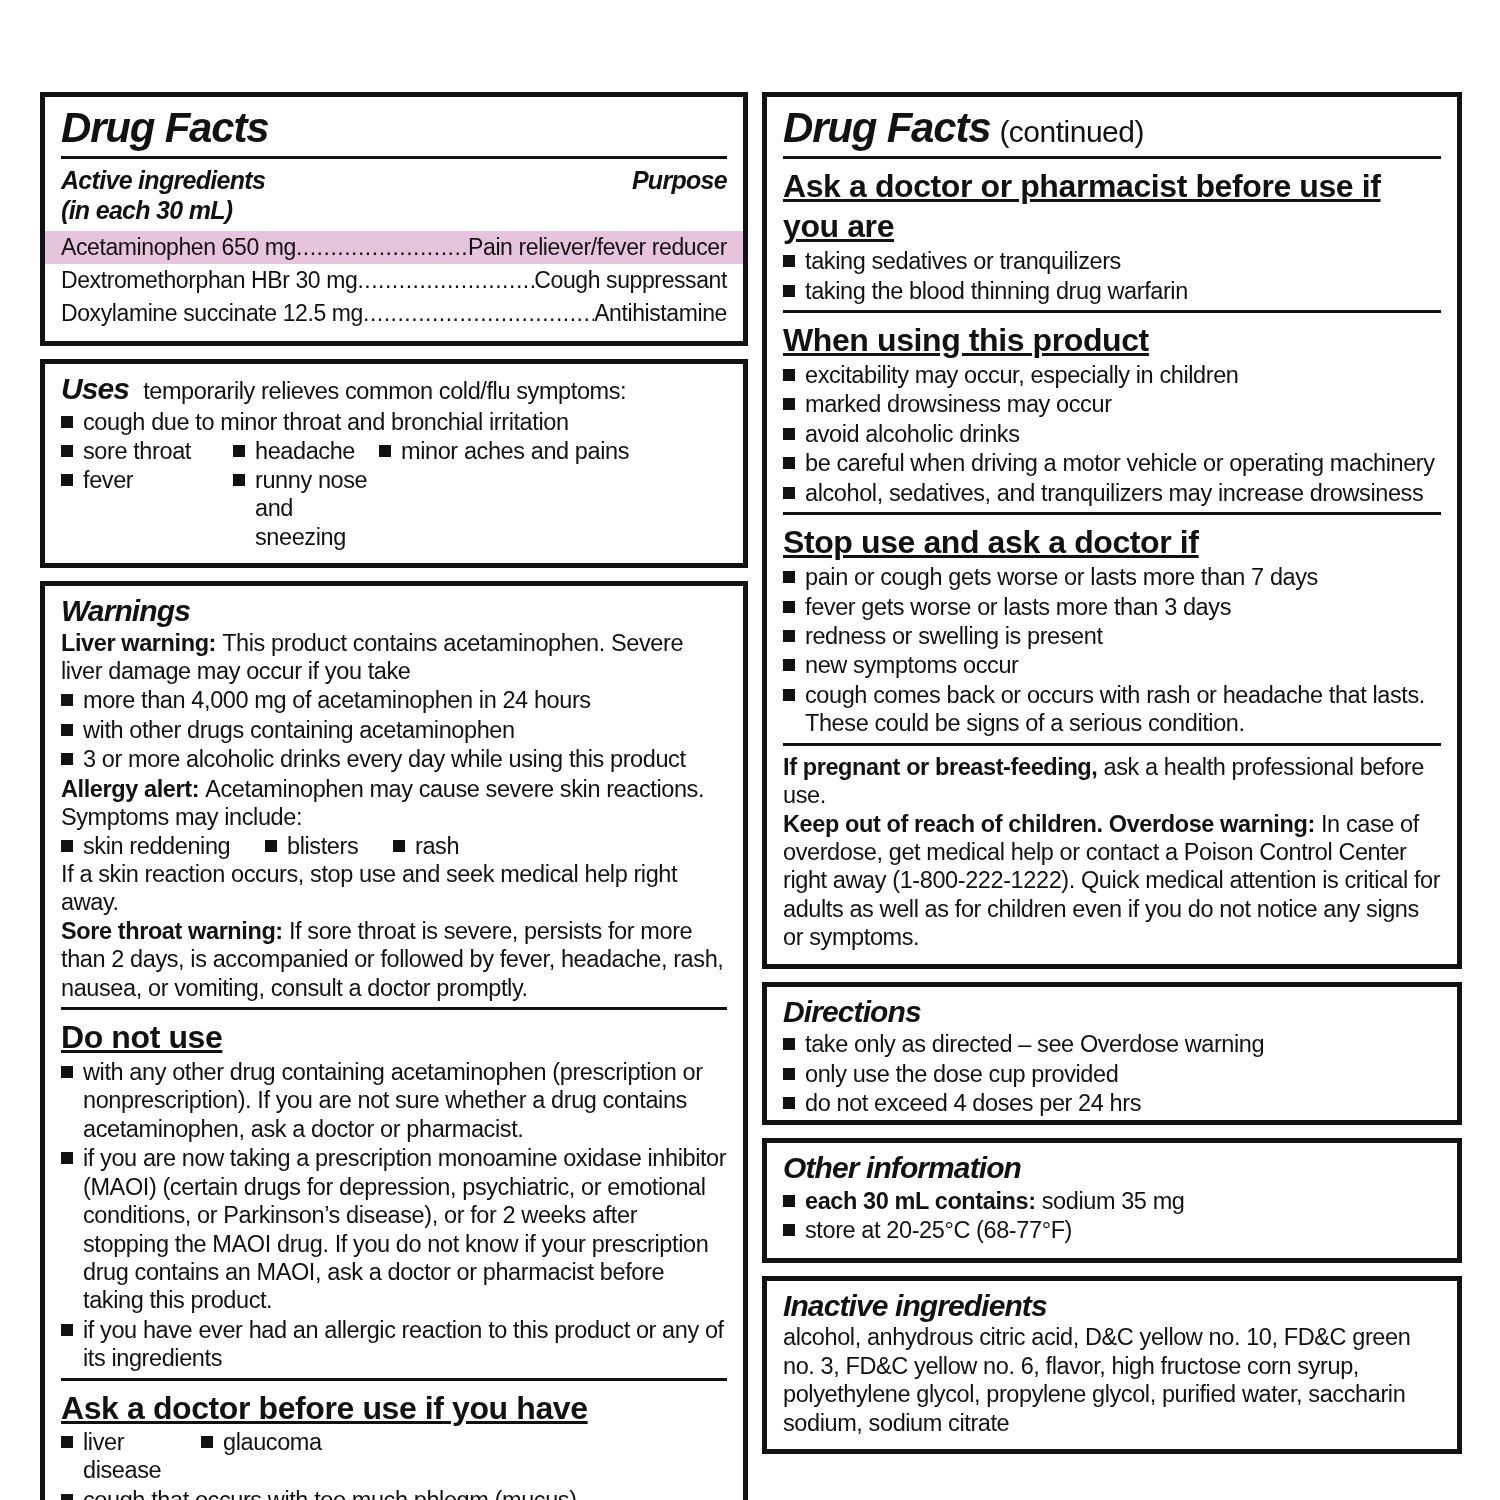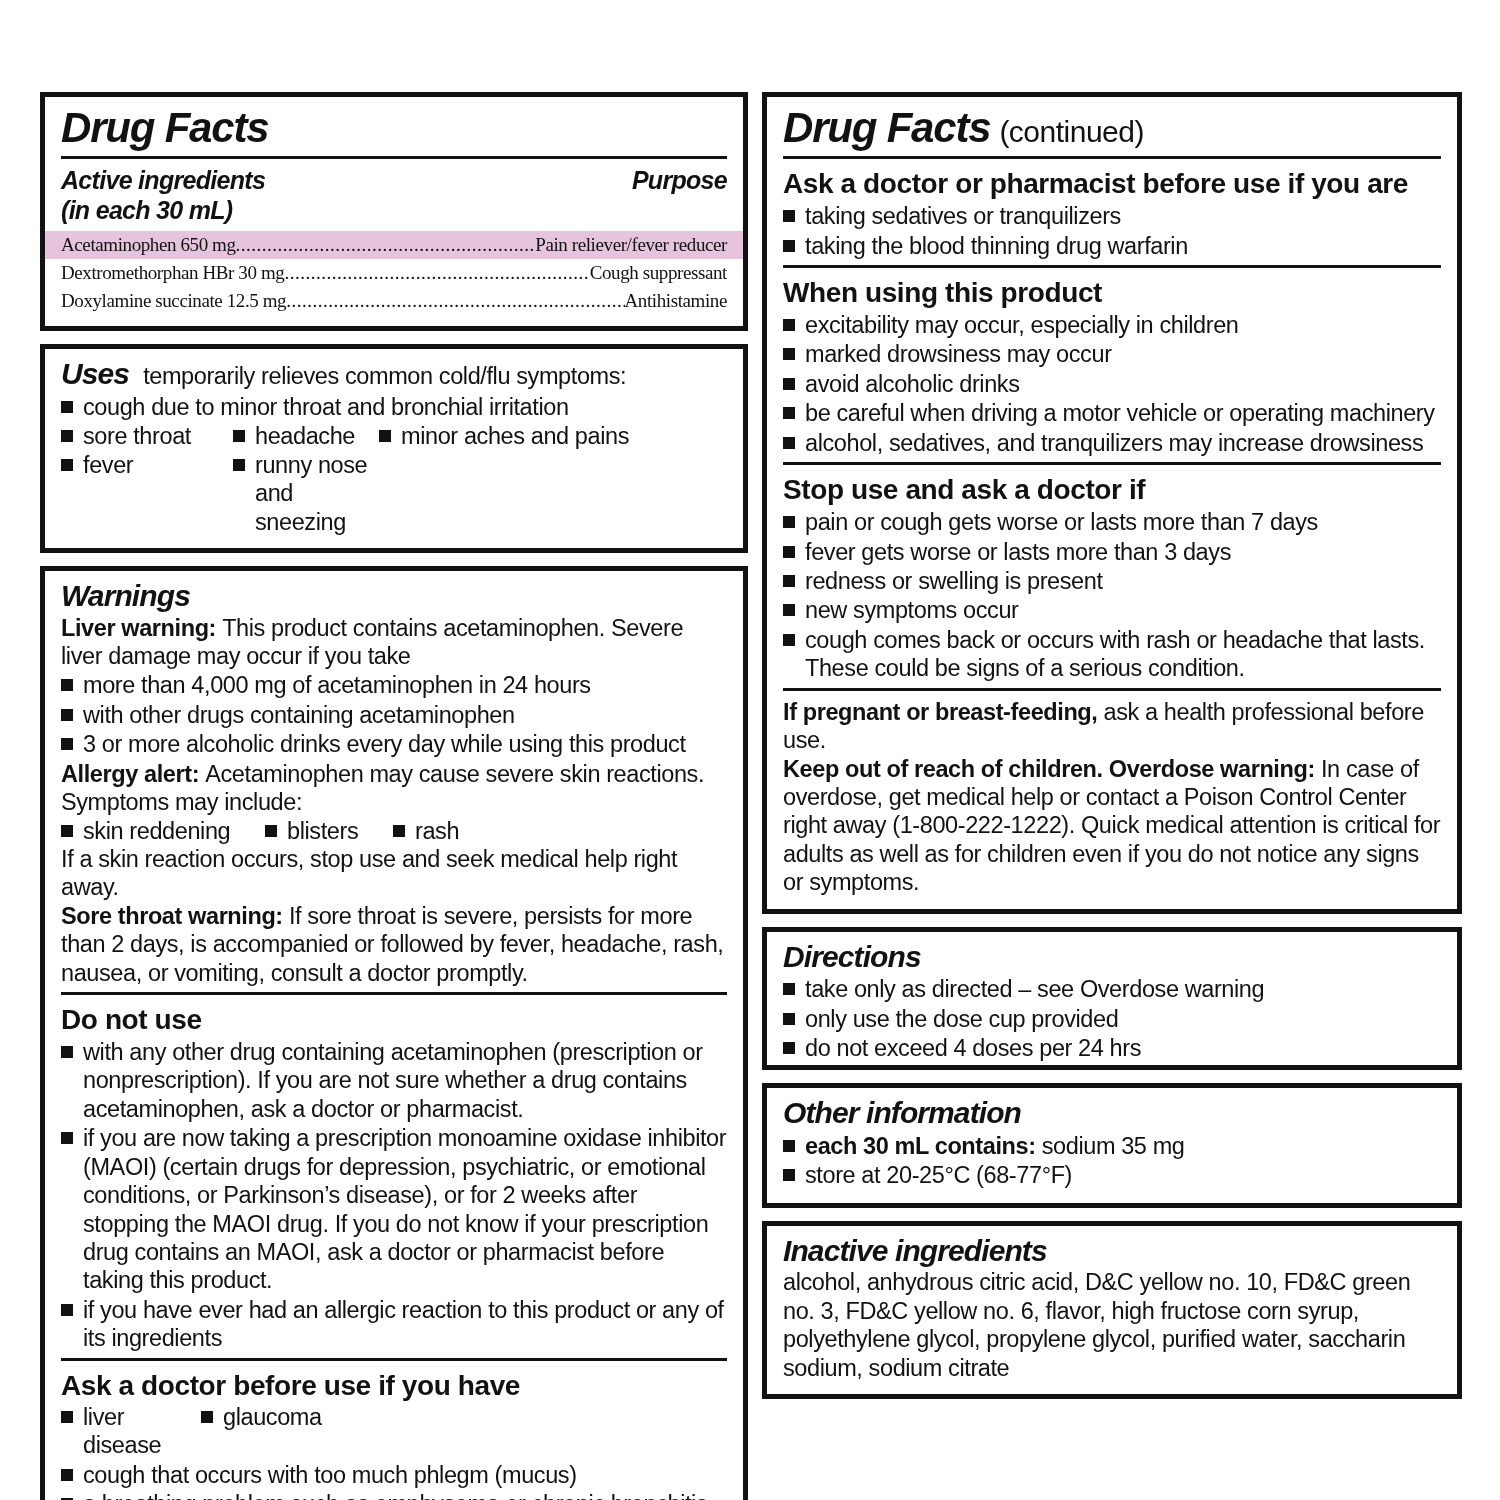--- a/index.html
+++ b/index.html
@@ -10,42 +10,42 @@
   }
   .panel{position:absolute;top:92px;display:flex;flex-direction:column;gap:13px;}
   #left-panel{left:40px;width:708px;}
   #right-panel{left:762px;width:700px;}
   .box{border:5px solid #121212;background:#fff;padding:8px 16px 12px;box-sizing:border-box;position:relative;}
   .body-t{font-size:23.5px;line-height:1.21;}
   .h-main{font-size:42px;font-weight:bold;font-style:italic;letter-spacing:-1.2px;line-height:1.1;}
   .h-suffix{font-weight:normal;font-style:normal;font-size:30px;letter-spacing:-0.5px;margin-left:9px;}
   .rule{border:0;border-top:3px solid #121212;margin:5px 0 7px;}
   .h-sec{font-size:30px;font-weight:bold;font-style:italic;letter-spacing:-0.9px;line-height:1.15;}
-  .h-sub{font-weight:bold;font-size:28px;line-height:1.25;}
+  .h-sub{font-weight:bold;font-size:32px;line-height:1.25;text-decoration:underline;}
   .p{margin:0;}
   .lbl{font-weight:bold;}
   .lbl:empty{margin:0;}
   .lbl::after{content:" ";}
   
   .bullet{display:flex;margin:1px 0;}
   .sq{flex:0 0 auto;width:12px;height:12px;background:#121212;margin:8px 10px 0 0;}
   .btext{flex:1;}
   
   .irow{display:flex;}
   .irow .cell{display:flex;}
   .row-uses .cell:nth-child(1){width:172px;text-align:center;}
   .row-uses .cell:nth-child(2){width:146px;}
   .row-sym .cell:nth-child(1){width:204px;}
   .row-sym .cell:nth-child(2){width:128px;}
   .row-liv .cell:nth-child(1){width:140px;}
   
   .act-head{position:relative;font-size:25px;font-weight:bold;font-style:italic;line-height:1.18;letter-spacing:-0.7px;}
   .purpose{position:absolute;right:0;top:0;}
   .ing-wrap{margin:6px -16px 0;}
-  .ing-row{display:flex;align-items:baseline;padding:2px 16px;font-size:19px;line-height:1.25;font-family:Liberation Serif, serif;}
+  .ing-row{display:flex;align-items:baseline;padding:2px 16px;font-size:23px;line-height:1.25;}
   .hl{background:#e7c4de;}
   .leader{flex:1;overflow:hidden;white-space:nowrap;letter-spacing:0.5px;}
   
   .uses-line{display:flex;align-items:baseline;gap:14px;}
   
   .dose-table{margin:10px 0 0 36px;border-top:3px solid #121212;}
   .dose-row{display:grid;grid-template-columns:47% 1fr;border-bottom:3px solid #121212;}
   .dose-row:last-child{border-bottom:0;}
   .dose-row > div{padding:7px 8px 7px 4px;}
   .dose-row > div:nth-child(2){border-left:3px solid #121212;padding-left:16px;}

